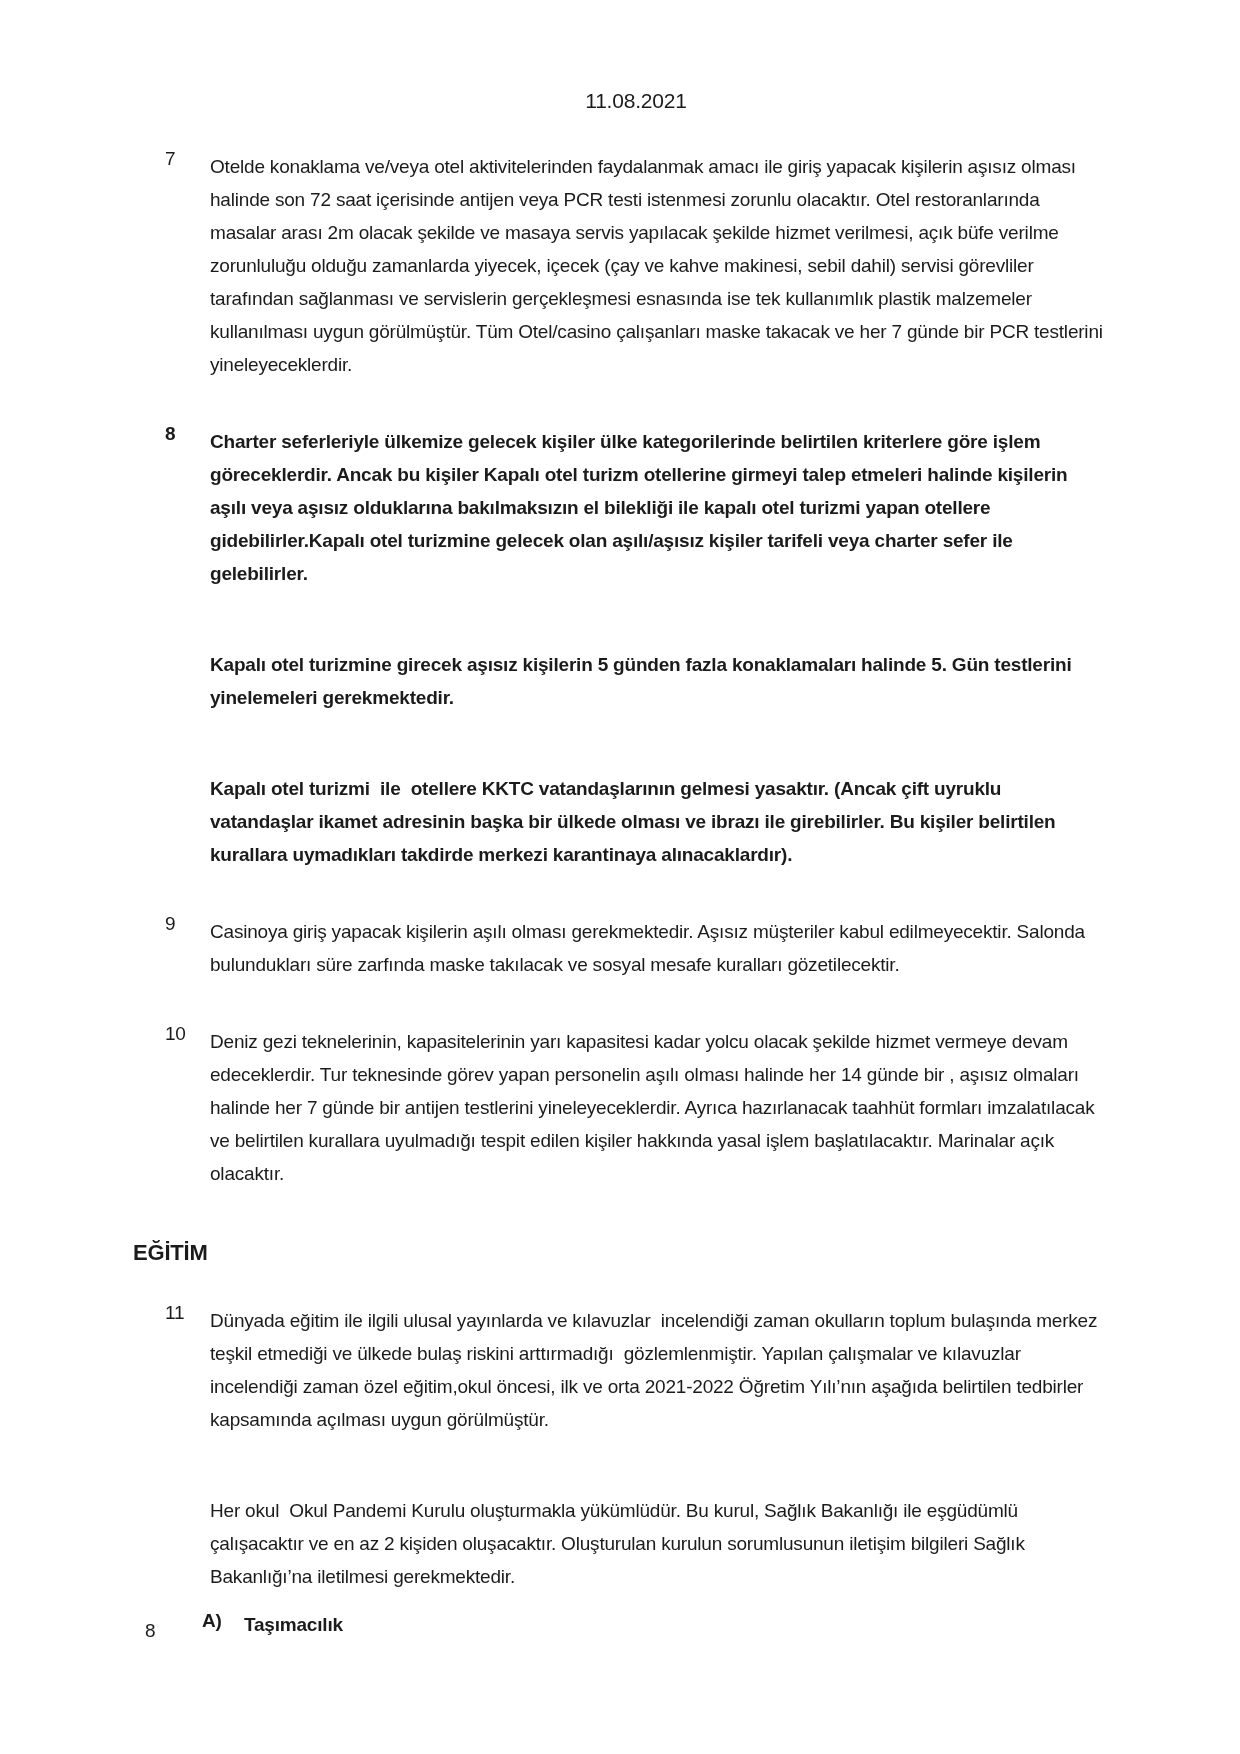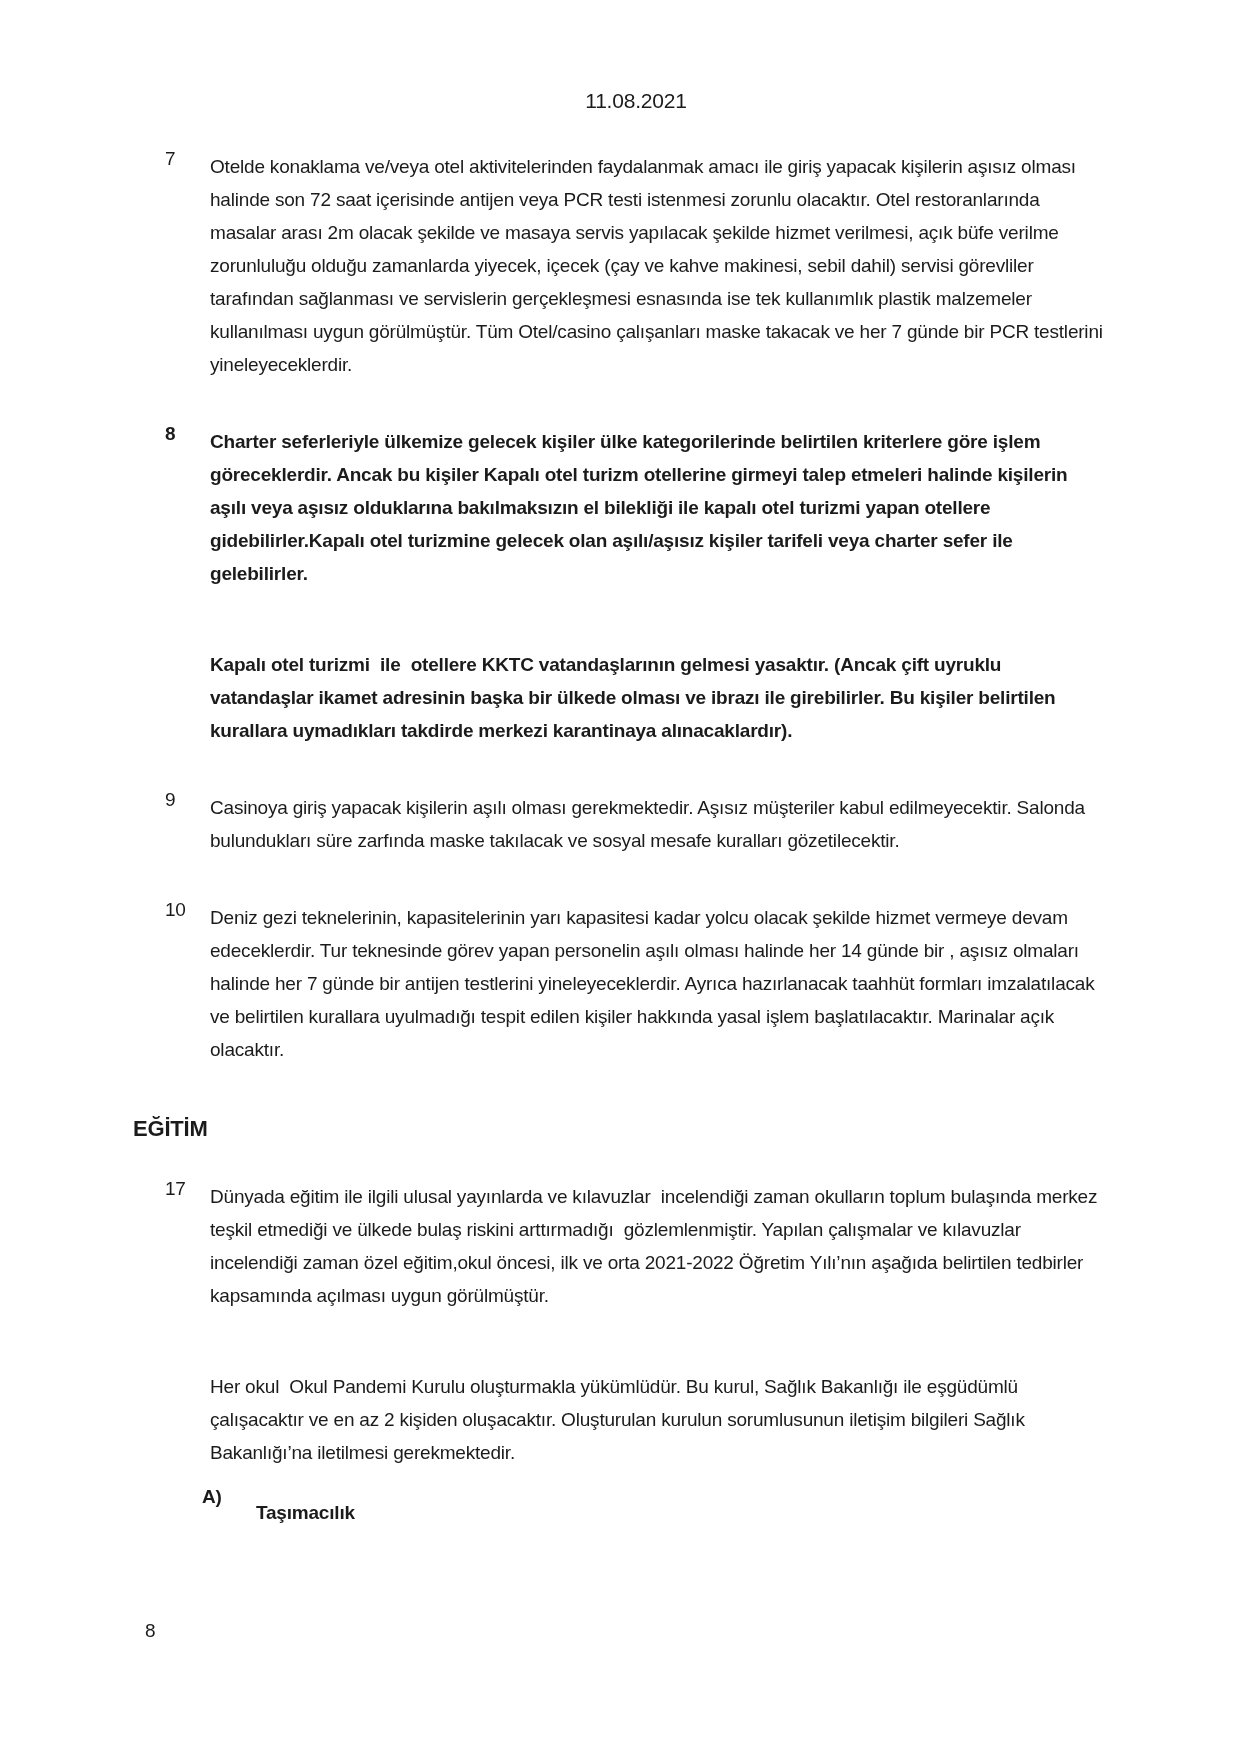--- a/index.html
+++ b/index.html
@@ -49,21 +49,21 @@
     line-height: 30px;
     font-weight: 700;
     letter-spacing: -0.2px;
   }
   .sub-label {
     flex: 0 0 38px;
     width: 38px;
     font-weight: 700;
   }
   .sub-text {
-    margin: 16px;
+    margin: 4px;
     font-weight: 700;
   }
   .page-number {
     position: absolute;
     left: 145px;
     top: 1618px;
     font-size: 19px;
     line-height: 26px;
   }
 </style>
@@ -77,41 +77,45 @@
   <div class="row mt-md">
     <span class="num">7</span>
     <p class="txt">Otelde konaklama ve/veya otel aktivitelerinden faydalanmak amacı ile giriş yapacak kişilerin aşısız olması halinde son 72 saat içerisinde antijen veya PCR testi istenmesi zorunlu olacaktır. Otel restoranlarında masalar arası 2m olacak şekilde ve masaya servis yapılacak şekilde hizmet verilmesi, açık büfe verilme zorunluluğu olduğu zamanlarda yiyecek, içecek (çay ve kahve makinesi, sebil dahil) servisi görevliler tarafından sağlanması ve servislerin gerçekleşmesi esnasında ise tek kullanımlık plastik malzemeler kullanılması uygun görülmüştür. Tüm Otel/casino çalışanları maske takacak ve her 7 günde bir PCR testlerini yineleyeceklerdir.</p>
   </div>
 
   <div class="row mt-md">
     <span class="num bold">8</span>
     <p class="txt bold">Charter seferleriyle ülkemize gelecek kişiler ülke kategorilerinde belirtilen kriterlere göre işlem göreceklerdir. Ancak bu kişiler Kapalı otel turizm otellerine girmeyi talep etmeleri halinde kişilerin aşılı veya aşısız olduklarına bakılmaksızın el bilekliği ile kapalı otel turizmi yapan otellere gidebilirler.Kapalı otel turizmine gelecek olan aşılı/aşısız kişiler tarifeli veya charter sefer ile gelebilirler.</p>
   </div>
 
+  <div class="row mt-lg">
+    <span class="num"></span>
+    <p class="txt bold">Kapalı otel turizmine girecek aşısız kişilerin 5 günden fazla konaklamaları halinde 5. Gün testlerini yinelemeleri gerekmektedir.</p>
+  </div>
 
   <div class="row mt-lg">
     <span class="num"></span>
     <p class="txt bold">Kapalı otel turizmi  ile  otellere KKTC vatandaşlarının gelmesi yasaktır. (Ancak çift uyruklu vatandaşlar ikamet adresinin başka bir ülkede olması ve ibrazı ile girebilirler. Bu kişiler belirtilen kurallara uymadıkları takdirde merkezi karantinaya alınacaklardır).</p>
   </div>
 
 
   <div class="row mt-md">
     <span class="num">9</span>
     <p class="txt">Casinoya giriş yapacak kişilerin aşılı olması gerekmektedir. Aşısız müşteriler kabul edilmeyecektir. Salonda bulundukları süre zarfında maske takılacak ve sosyal mesafe kuralları gözetilecektir.</p>
   </div>
 
   <div class="row mt-md">
     <span class="num">10</span>
     <p class="txt">Deniz gezi teknelerinin, kapasitelerinin yarı kapasitesi kadar yolcu olacak şekilde hizmet vermeye devam edeceklerdir. Tur teknesinde görev yapan personelin aşılı olması halinde her 14 günde bir , aşısız olmaları halinde her 7 günde bir antijen testlerini yineleyeceklerdir. Ayrıca hazırlanacak taahhüt formları imzalatılacak ve belirtilen kurallara uyulmadığı tespit edilen kişiler hakkında yasal işlem başlatılacaktır. Marinalar açık olacaktır.</p>
   </div>
 
   <h1 class="section-heading">EĞİTİM</h1>
 
   <div class="row mt-md">
-    <span class="num">17</span>
+    <span class="num">11</span>
     <p class="txt">Dünyada eğitim ile ilgili ulusal yayınlarda ve kılavuzlar  incelendiği zaman okulların toplum bulaşında merkez teşkil etmediği ve ülkede bulaş riskini arttırmadığı  gözlemlenmiştir. Yapılan çalışmalar ve kılavuzlar incelendiği zaman özel eğitim,okul öncesi, ilk ve orta 2021-2022 Öğretim Yılı’nın aşağıda belirtilen tedbirler kapsamında açılması uygun görülmüştür.</p>
   </div>
 
   <div class="row mt-lg">
     <span class="num"></span>
     <p class="txt">Her okul  Okul Pandemi Kurulu oluşturmakla yükümlüdür. Bu kurul, Sağlık Bakanlığı ile eşgüdümlü çalışacaktır ve en az 2 kişiden oluşacaktır. Oluşturulan kurulun sorumlusunun iletişim bilgileri Sağlık Bakanlığı’na iletilmesi gerekmektedir.</p>
   </div>
 
   <div class="row mt-sm">
     <span class="num"></span>

